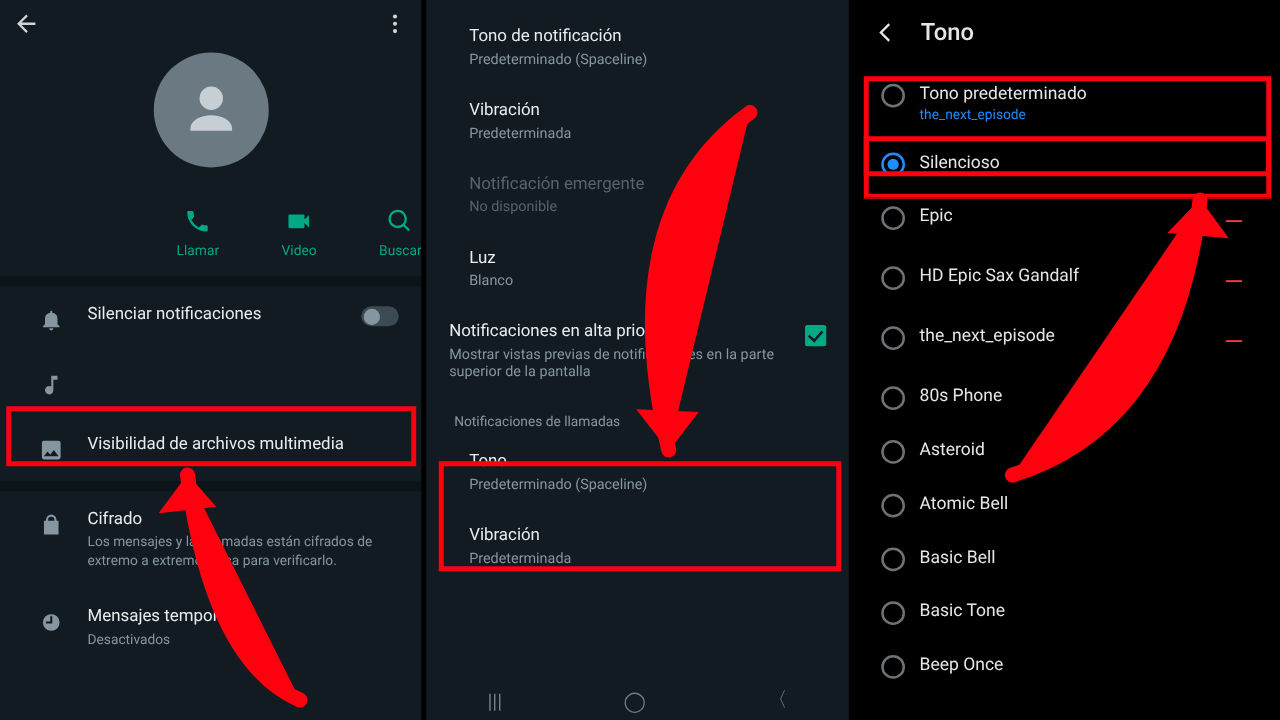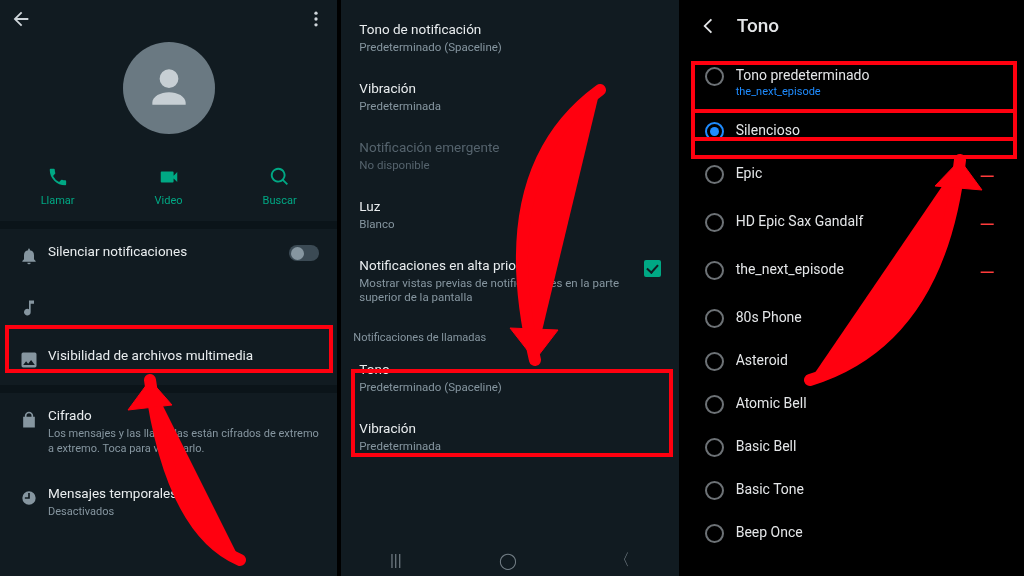--- a/index.html
+++ b/index.html
@@ -7,35 +7,35 @@
   .stage { position:relative; width:1024px; height:576px; display:flex; }
   .phone { position:relative; flex:1; background:#111b21; overflow:hidden; border-right:4px solid #000; }
   .phone:last-child { border-right:none; }
 
   
   .pa-top { display:flex; align-items:center; justify-content:space-between; padding:8px 10px; }
   .ico { display:inline-flex; width:22px; height:22px; align-items:center; justify-content:center; color:#cfd6db; }
   .avatar-wrap { text-align:center; padding-top:4px; }
   .avatar { width:92px; height:92px; margin:0 auto; border-radius:50%; background:#6a7982; display:flex; align-items:center; justify-content:center; }
   .avatar svg { width:50px; height:50px; fill:#c7cfd4; }
-  .actions { display:flex; justify-content:center; gap:80px; padding:32px 0 14px; }
+  .actions { display:flex; justify-content:flex-end; gap:50px; padding:32px 0 14px; }
   .act { text-align:center; color:#00a884; font-size:11px; }
   .act .ico { width:22px; height:22px; color:#00a884; margin:0 auto 6px; display:flex; }
   .sep { height:8px; background:#0b1419; }
-  .row { display:flex; align-items:flex-start; gap:8px; padding:14px 18px; }
+  .row { display:flex; align-items:flex-start; gap:18px; padding:14px 18px;margin-left:12px; }
   .row .ico { color:#8696a0; margin-top:2px; flex-shrink:0; }
   .row .txt { flex:1; font-size:13.5px; color:#e9edef; }
   .row .sub { display:block; font-size:11px; color:#8696a0; margin-top:4px; line-height:1.35; }
   .toggle { width:30px; height:16px; border-radius:10px; background:#3b4a54; position:relative; margin-top:2px; }
   .toggle::after { content:""; position:absolute; width:13px; height:13px; border-radius:50%; background:#8696a0; top:1.5px; left:2px; }
-  .pb-item { padding:13px 18px; }
+  .pb-item { padding:13px 34px; }
   .pb-title { font-size:13.5px; color:#e9edef; }
   .pb-sub { font-size:11.5px; color:#8696a0; margin-top:3px; }
   .pb-item.dis .pb-title, .pb-item.dis .pb-sub { color:#55636d; }
-  .pb-sec { font-size:11px; color:#8696a0; padding:14px 12px 4px; }
+  .pb-sec { font-size:11px; color:#8696a0; padding:14px 22px 4px; }
   .pb-prio { display:flex; align-items:flex-start; gap:10px; padding:13px 18px; }
   .pb-prio .left { flex:1; }
   .chk { width:17px; height:17px; border:2px solid #00a884; border-radius:2px; background:#00a884; position:relative; flex-shrink:0; margin-top:3px; }
   .chk::after { content:""; position:absolute; left:3px; top:0px; width:5px; height:9px; border:solid #111b21; border-width:0 2px 2px 0; transform:rotate(42deg); }
   .navbar { position:absolute; bottom:0; left:0; right:0; height:32px; display:flex; align-items:center; justify-content:space-around; color:#9aa6ae; opacity:.7; }
 
   
   #pc { background:#000; color:#e4e6e8; }
   .pc-head { display:flex; align-items:center; gap:18px; padding:14px 14px 18px; font-size:19px; font-weight:500; }
   .pc-row { display:flex; align-items:flex-start; gap:12px; padding:12px 22px; font-size:14px; }

